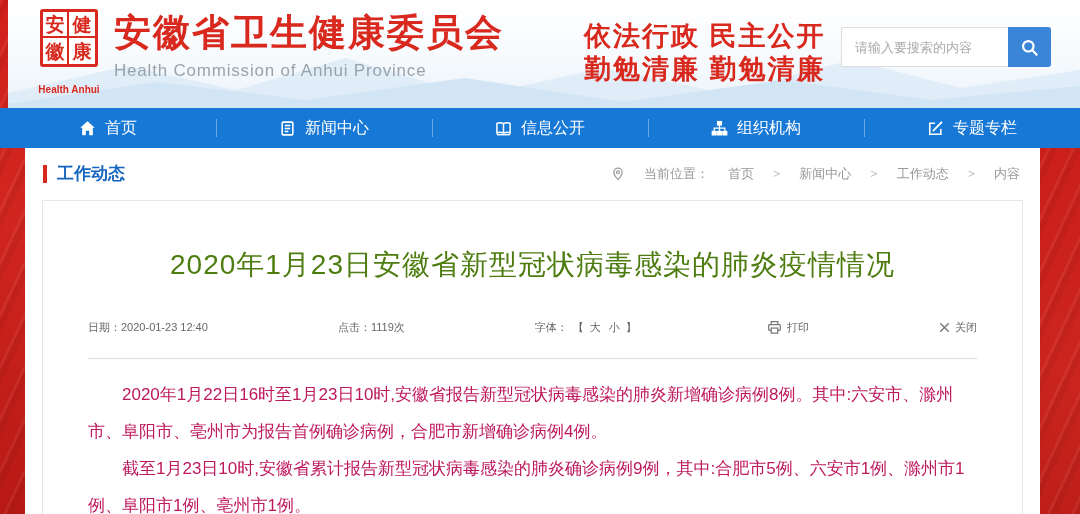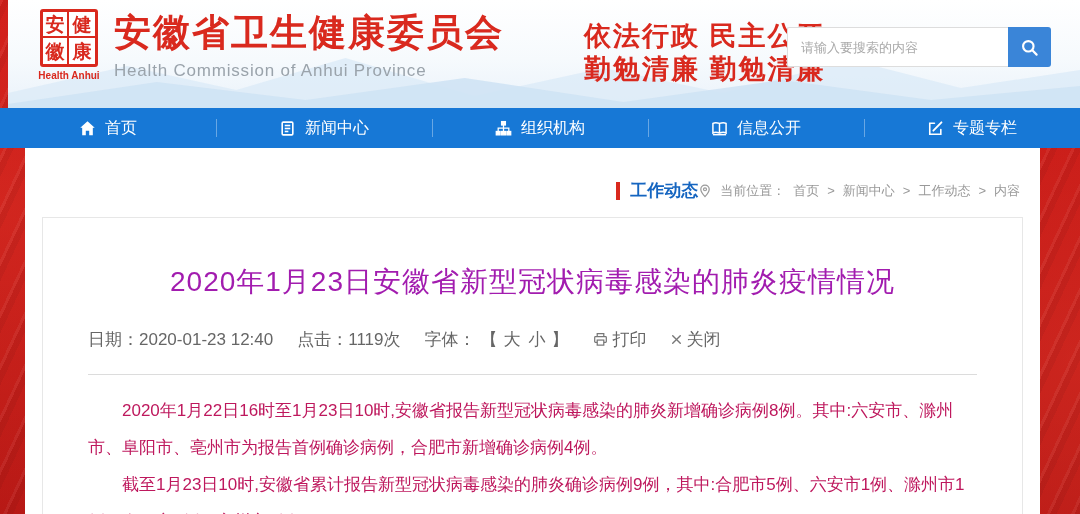--- a/index.html
+++ b/index.html
@@ -29,32 +29,32 @@
     width:58px; height:58px; margin:0 auto;
     border:3px solid #d9291e; border-radius:3px;
     display:grid; grid-template-columns:1fr 1fr; grid-template-rows:1fr 1fr;
     background:#fff;
   }
   .seal-cell { display:flex; align-items:center; justify-content:center;
     color:#d9291e; font-weight:bold; font-size:19px; line-height:1; }
   .seal-cell:nth-child(1){ border-right:2px solid #d9291e; border-bottom:2px solid #d9291e; }
   .seal-cell:nth-child(2){ border-bottom:2px solid #d9291e; }
   .seal-cell:nth-child(3){ border-right:2px solid #d9291e; }
-  .seal-caption { margin-top:3px; color:#d9291e; font-size:10px; font-weight:bold; white-space:nowrap; }
+  .seal-caption { margin-top:17px; color:#d9291e; font-size:10px; font-weight:bold; white-space:nowrap; }
 
   .title-block { position:absolute; left:106px; top:13px; }
   .site-title { color:#d9291e; font-size:37px; font-weight:bold; letter-spacing:2px; line-height:1.1; }
   .site-subtitle { color:#9aa3ab; font-size:17px; letter-spacing:0.8px; margin-top:7px; }
 
   .slogan { position:absolute; left:576px; top:20px; color:#d9291e; font-weight:bold;
     font-size:27px; letter-spacing:2px; line-height:1.23; }
 
   .search-box { position:absolute; right:29px; top:27px; display:flex; height:40px; }
   .search-input {
-    width:221px; height:40px; border:1px solid #ddd; border-right:none; background:#fff;
+    width:167px; height:40px; border:1px solid #ddd; border-right:none; background:#fff;
     font-size:13px; color:#333; padding:0 13px; outline:none; border-radius:2px 0 0 2px;
     font-family:inherit;
   }
   .search-input::placeholder { color:#aaa; }
   .search-btn { width:43px; height:40px; background:#3a85d8; border:none; cursor:pointer;
     display:flex; align-items:center; justify-content:center; border-radius:0 3px 3px 0; }
 
   
   .main-nav { display:flex; height:40px; background:#1778d6; }
   .nav-item { flex:1; display:flex; align-items:center; justify-content:center; gap:9px;
@@ -63,39 +63,39 @@
     width:1px; height:18px; background:rgba(255,255,255,0.35); }
   .nav-icon { display:flex; align-items:center; }
 
   
   .content-area {
     margin:0 40px 0 25px;
     background:#fff;
     height:366px;
     overflow:hidden;
   }
-  .section-bar { display:flex; align-items:center; justify-content:flex-end;
-    padding:31px 20px 13px 18px; }
+  .section-bar { display:flex; align-items:center; justify-content:space-between;
+    padding:14px 20px 13px 18px;font-family:Liberation Serif, serif; }
   .section-title { display:flex; align-items:center; color:#1565c0; font-size:17px; font-weight:bold; }
   .red-bar { display:inline-block; width:4px; height:18px; background:#d9291e; margin-right:10px; }
-  .breadcrumb { display:flex; align-items:center; gap:8px; color:#999; font-size:13px; }
+  .breadcrumb { display:flex; align-items:center; gap:19px; color:#999; font-size:13px; }
   .crumb { color:#999; cursor:pointer; }
   .crumb-sep { color:#999; }
 
   .article-card {
     margin:2px 17px 0 17px;
     border:1px solid #e7e7e7;
     background:#fff;
     height:400px;
     padding:0 45px;
   }
-  .article-title { margin-top:45px; text-align:center; font-size:28px; color:#a21caf;
+  .article-title { margin-top:45px; text-align:center; font-size:28px; color:#4d7c0f;
     font-weight:400; letter-spacing:1px; }
-  .article-meta { margin-top:27px; display:flex; justify-content:flex-start; align-items:center;
-    gap:24px; color:#666; font-size:17px; }
+  .article-meta { margin-top:36px; display:flex; justify-content:space-between; align-items:center;
+    gap:24px; color:#666; font-size:11px; }
   .meta-item { display:flex; align-items:center; gap:5px; white-space:nowrap; }
   .font-ctl { cursor:pointer; }
   .font-large { margin:0 3px 0 1px; }
   .font-small { margin-right:1px; }
   .meta-divider { margin-top:23px; border-top:1px solid #dcdcdc; }
 
   .article-body { margin-top:17px; }
   .article-body p { font-size:17px; color:#be185d; line-height:2.18; text-indent:2em; }
 </style>
 </head>
@@ -155,39 +155,39 @@
           <rect x="3" y="2" width="10" height="12" rx="1"></rect>
           <line x1="5.4" y1="5.2" x2="10.6" y2="5.2"></line>
           <line x1="5.4" y1="8" x2="10.6" y2="8"></line>
           <line x1="5.4" y1="10.8" x2="8.8" y2="10.8"></line>
         </svg>
     </span>
     <span>新闻中心</span>
   </div>
   <div class="nav-item">
     <span class="nav-icon">
+      <svg width="17" height="17" viewBox="0 0 16 16" fill="none" stroke="#fff" stroke-width="1.4">
+          <path d="M1.8 3.2 Q4.2 1.8 8 3.2 Q11.8 1.8 14.2 3.2 V12.2 Q11.8 11 8 12.2 Q4.2 11 1.8 12.2 Z"></path>
+          <line x1="8" y1="3.2" x2="8" y2="12.2"></line>
+          <line x1="1.8" y1="13.8" x2="14.2" y2="13.8"></line>
+        </svg>
+    </span>
+    <span>信息公开</span>
+  </div>
+  <div class="nav-item">
+    <span class="nav-icon">
       <svg width="17" height="17" viewBox="0 0 16 16" fill="#fff" stroke="#fff" stroke-width="1.2">
           <rect x="6.2" y="1.5" width="3.6" height="3.2" fill="#fff"></rect>
           <rect x="1.2" y="10.8" width="3.6" height="3.2"></rect>
           <rect x="6.2" y="10.8" width="3.6" height="3.2"></rect>
           <rect x="11.2" y="10.8" width="3.6" height="3.2"></rect>
           <path d="M8 4.7 V7.6 M3 10.8 V7.6 H13 V10.8 M8 7.6 V10.8" fill="none"></path>
         </svg>
     </span>
     <span>组织机构</span>
-  </div>
-  <div class="nav-item">
-    <span class="nav-icon">
-      <svg width="17" height="17" viewBox="0 0 16 16" fill="none" stroke="#fff" stroke-width="1.4">
-          <path d="M1.8 3.2 Q4.2 1.8 8 3.2 Q11.8 1.8 14.2 3.2 V12.2 Q11.8 11 8 12.2 Q4.2 11 1.8 12.2 Z"></path>
-          <line x1="8" y1="3.2" x2="8" y2="12.2"></line>
-          <line x1="1.8" y1="13.8" x2="14.2" y2="13.8"></line>
-        </svg>
-    </span>
-    <span>信息公开</span>
   </div>
   <div class="nav-item">
     <span class="nav-icon">
       <svg width="17" height="17" viewBox="0 0 16 16" fill="none" stroke="#fff" stroke-width="1.5" stroke-linecap="round">
           <path d="M13 9 V13.4 H2.6 V3 H7"></path>
           <path d="M6.2 9.8 L13.6 2.2 M6.2 9.8 L6 10" stroke-width="1.8"></path>
         </svg>
     </span>
     <span>专题专栏</span>
   </div>

